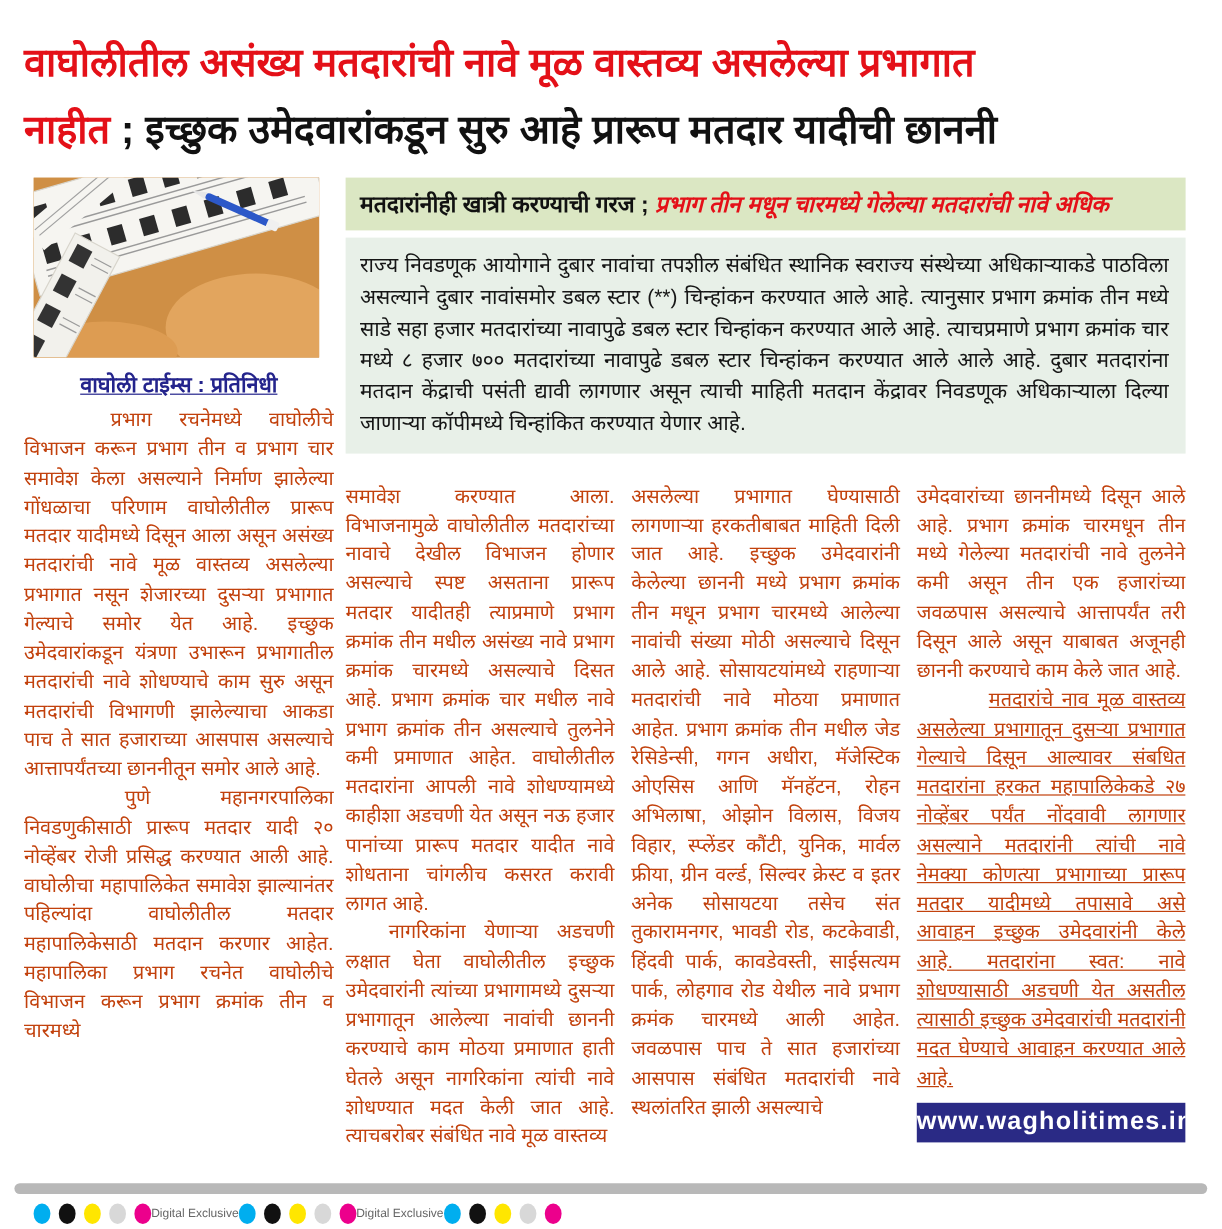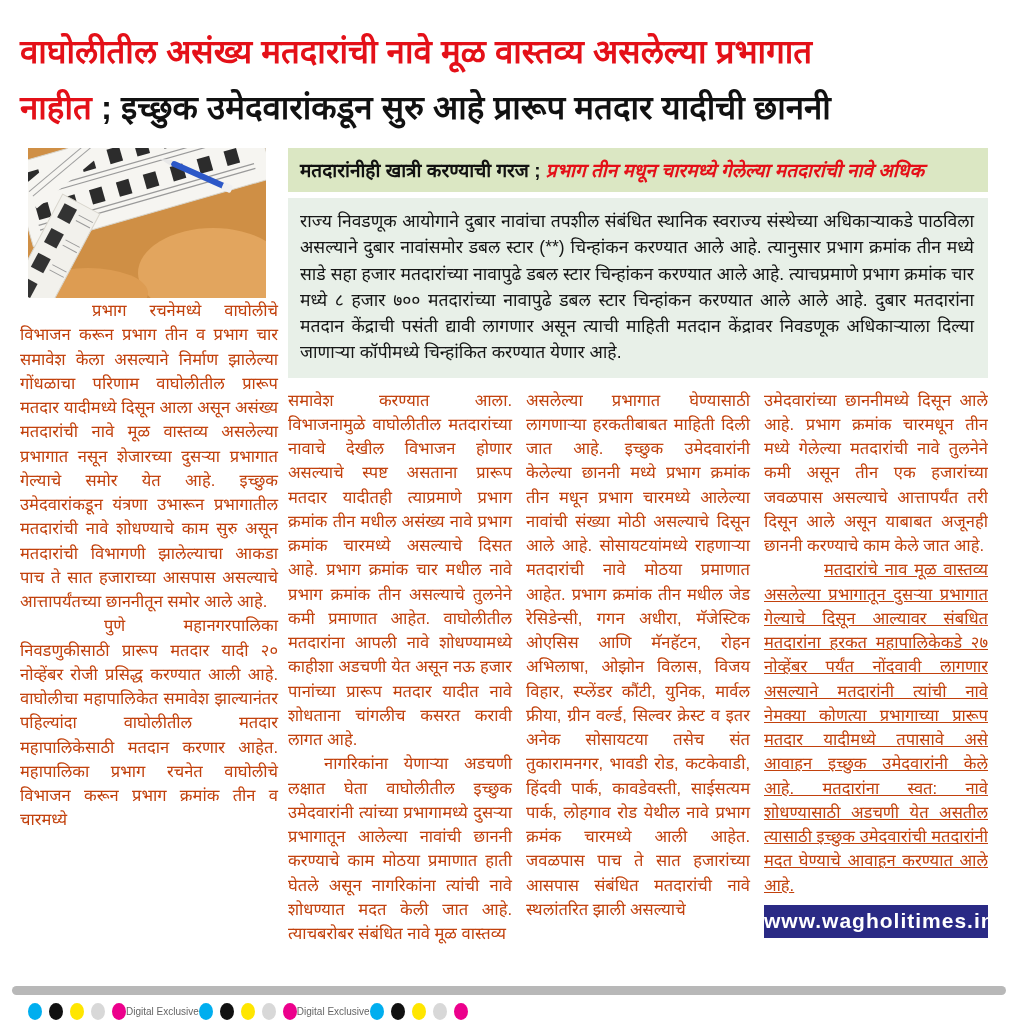--- a/index.html
+++ b/index.html
@@ -29,21 +29,21 @@
   .copy p.ind3 { text-indent:36px; }
   .copy p.ind4 { text-indent:60px;text-decoration:underline; }
 
   
   .band-green { background:#dbe7c3; padding:9px 12px; font-size:19px; font-weight:bold; margin-bottom:6px; white-space:nowrap; overflow:hidden; }
   .band-green .g-blk { color:#111; }
   .band-green .g-red { color:#e41018;font-style:italic; }
   .band-yellow { background:#ffffd4; padding:8px 10px; text-align:center; font-size:20.5px;
                  font-weight:bold; color:#e5097f; margin-bottom:6px; white-space:nowrap; overflow:hidden; }
   .lead { background:#e8f0e8; padding:10px 14px 12px 12px; font-size:17.5px; line-height:1.5;
-          text-align:justify; color:#151515; margin-bottom:10px; }
+          text-align:justify; color:#151515; margin-bottom:24px; }
 
   
   .cols3 { display:flex; gap:14px; flex:1; overflow:hidden; }
   .cols3 .col { flex:1; min-width:0; }
 
   .website { margin-top:8px; background:#2a2a85; color:#ffffff; text-align:center;
              font-size:21px; font-weight:bold; padding:4px 0 5px 0; letter-spacing:1px; }
 
   
   .footer { position:absolute; left:0; right:0; bottom:4px; }
@@ -124,20 +124,21 @@
             <line x1="-5" y1="19" x2="75" y2="19" stroke="#a0a0a0"></line>
           </g>
 
           <g transform="rotate(24 175 30)">
             <rect x="140" y="26" width="62" height="6" rx="3" fill="#2c58c8"></rect>
             <polygon points="140,26 128,30 140,32" fill="#e8e8e8"></polygon>
             <rect x="196" y="25" width="10" height="8" rx="2" fill="#f0f0f0"></rect>
           </g>
         </svg>
       </div>
+      <div class="byline">वाघोली टाईम्स : प्रतिनिधी</div>
       <p class="ind1">प्रभाग रचनेमध्ये वाघोलीचे विभाजन करून प्रभाग तीन व प्रभाग चार समावेश केला असल्याने निर्माण झालेल्या गोंधळाचा परिणाम वाघोलीतील प्रारूप मतदार यादीमध्ये दिसून आला असून असंख्य मतदारांची नावे मूळ वास्तव्य असलेल्या प्रभागात नसून शेजारच्या दुसऱ्या प्रभागात गेल्याचे समोर येत आहे. इच्छुक उमेदवारांकडून यंत्रणा उभारून प्रभागातील मतदारांची नावे शोधण्याचे काम सुरु असून मतदारांची विभागणी झालेल्याचा आकडा पाच ते सात हजाराच्या आसपास असल्याचे आत्तापर्यंतच्या छाननीतून समोर आले आहे.</p>
       <p class="ind2">पुणे महानगरपालिका निवडणुकीसाठी प्रारूप मतदार यादी २० नोव्हेंबर रोजी प्रसिद्ध करण्यात आली आहे. वाघोलीचा महापालिकेत समावेश झाल्यानंतर पहिल्यांदा वाघोलीतील मतदार महापालिकेसाठी मतदान करणार आहेत. महापालिका प्रभाग रचनेत वाघोलीचे विभाजन करून प्रभाग क्रमांक तीन व चारमध्ये</p>
     </div>
 
     <div class="rightarea">
       <div class="band-green">
         <span class="g-blk">मतदारांनीही खात्री करण्याची गरज ;</span>
         <span class="g-red">प्रभाग तीन मधून चारमध्ये गेलेल्या मतदारांची नावे अधिक</span>
       </div>
       <div class="lead">राज्य निवडणूक आयोगाने दुबार नावांचा तपशील संबंधित स्थानिक स्वराज्य संस्थेच्या अधिकाऱ्याकडे पाठविला असल्याने दुबार नावांसमोर डबल स्टार (**) चिन्हांकन करण्यात आले आहे. त्यानुसार प्रभाग क्रमांक तीन मध्ये साडे सहा हजार मतदारांच्या नावापुढे डबल स्टार चिन्हांकन करण्यात आले आहे. त्याचप्रमाणे प्रभाग क्रमांक चार मध्ये ८ हजार ७०० मतदारांच्या नावापुढे डबल स्टार चिन्हांकन करण्यात आले आले आहे. दुबार मतदारांना मतदान केंद्राची पसंती द्यावी लागणार असून त्याची माहिती मतदान केंद्रावर निवडणूक अधिकाऱ्याला दिल्या जाणाऱ्या कॉपीमध्ये चिन्हांकित करण्यात येणार आहे.</div>

